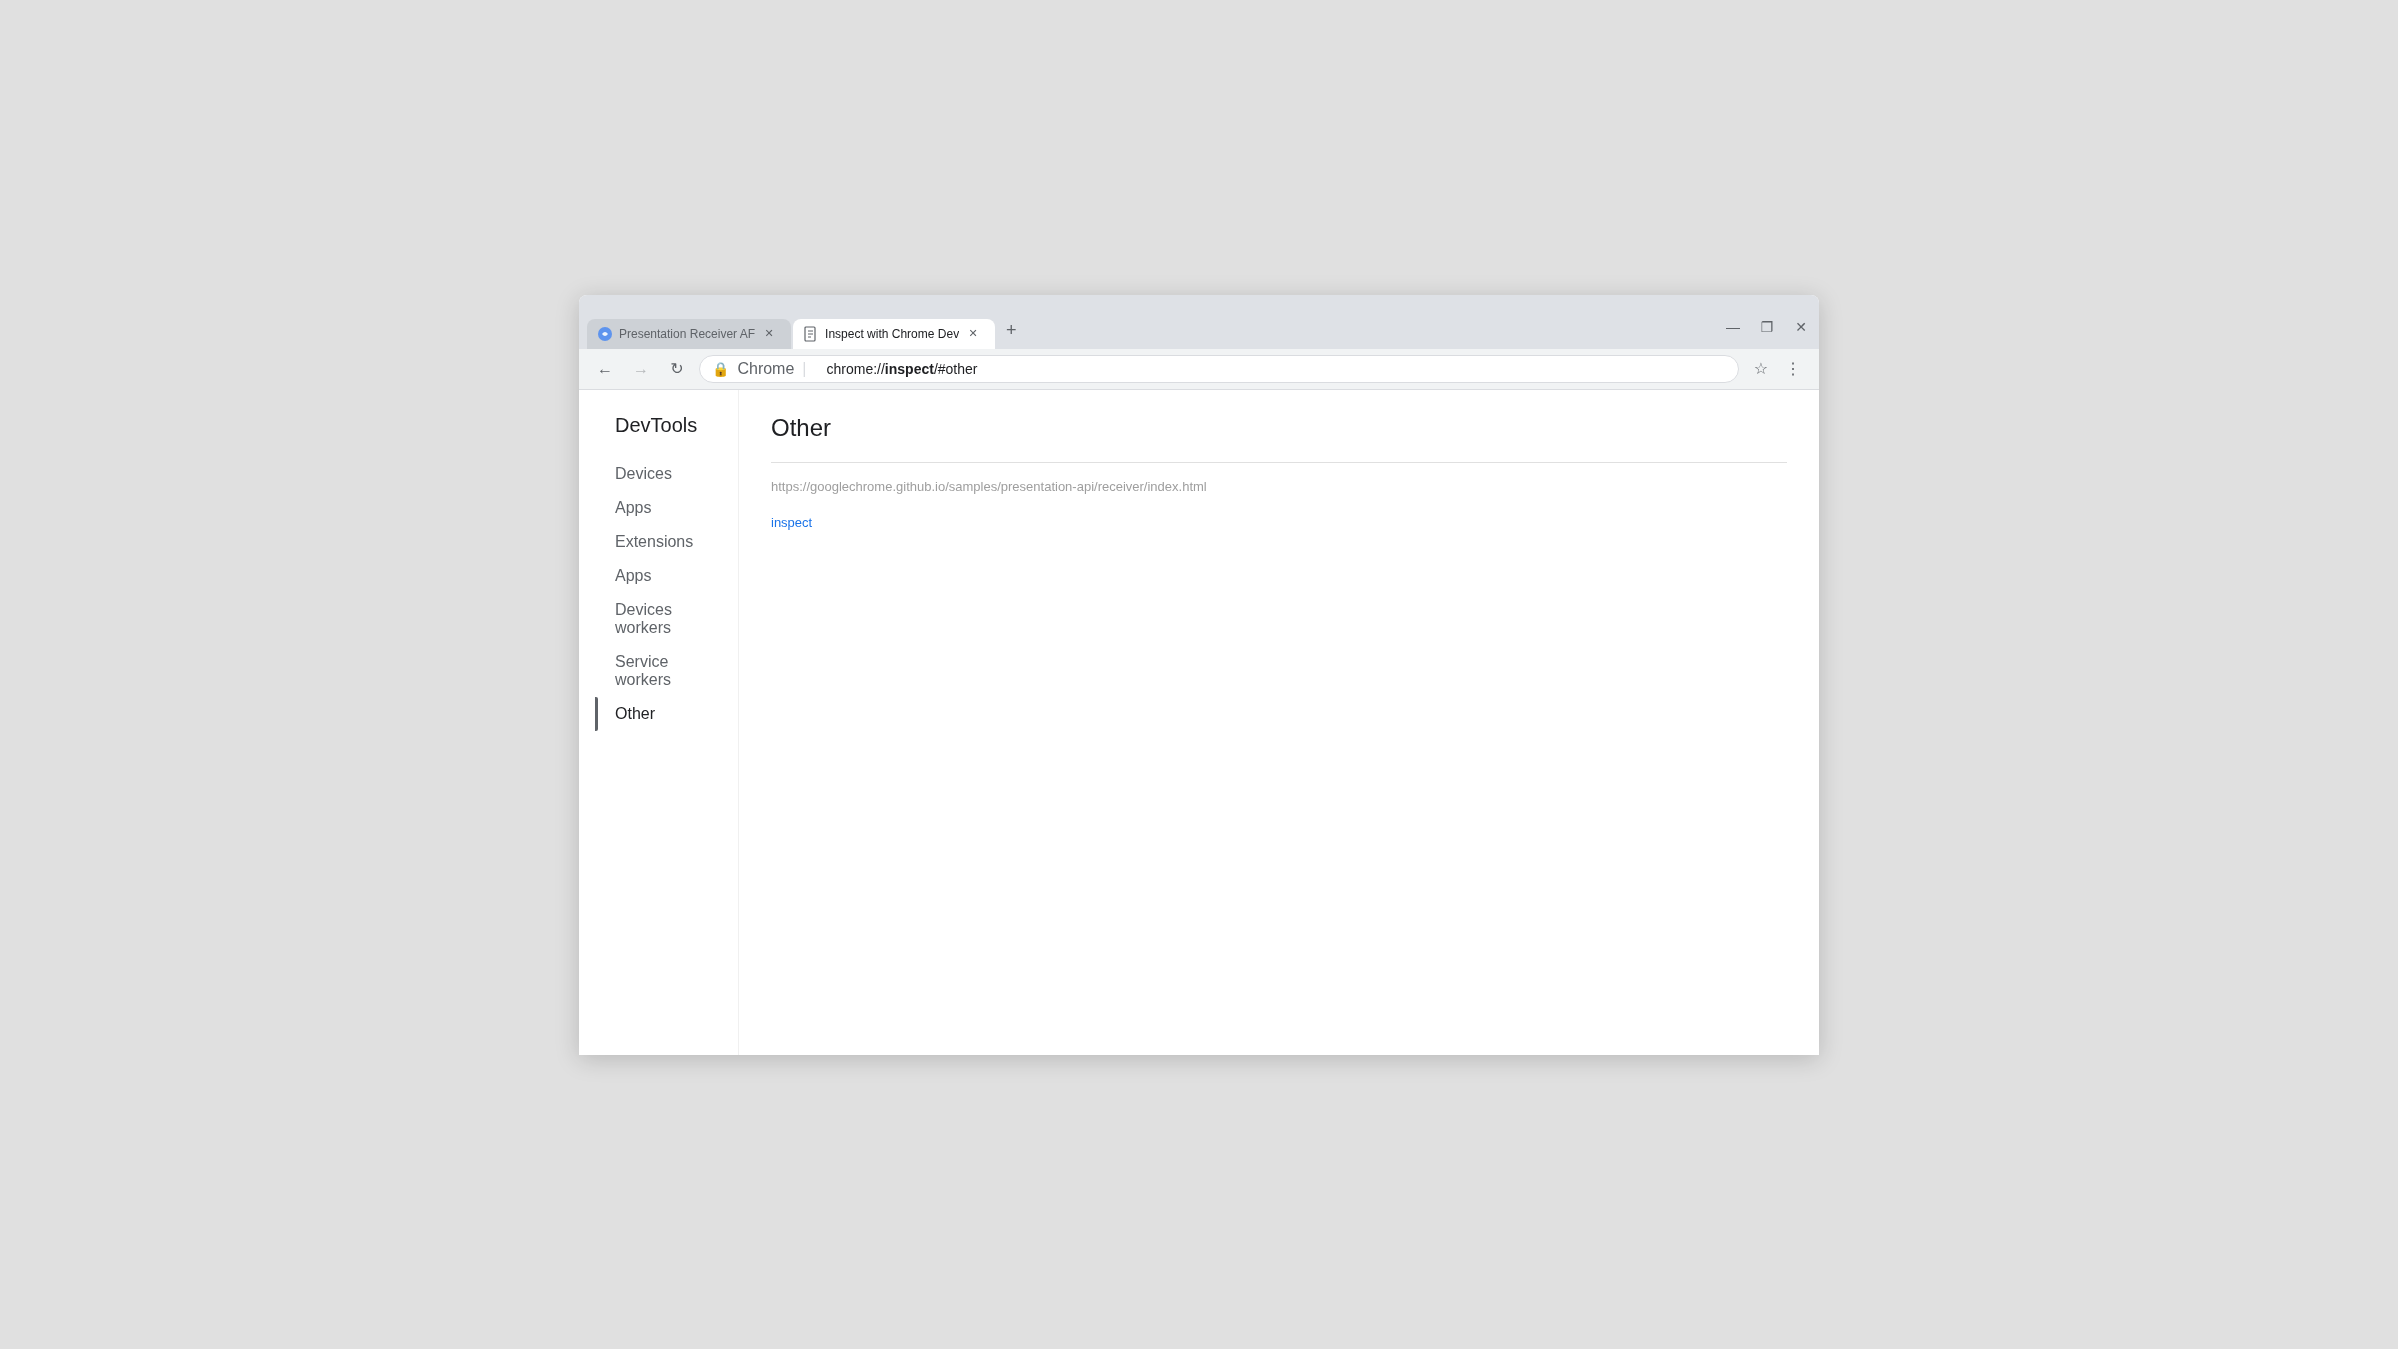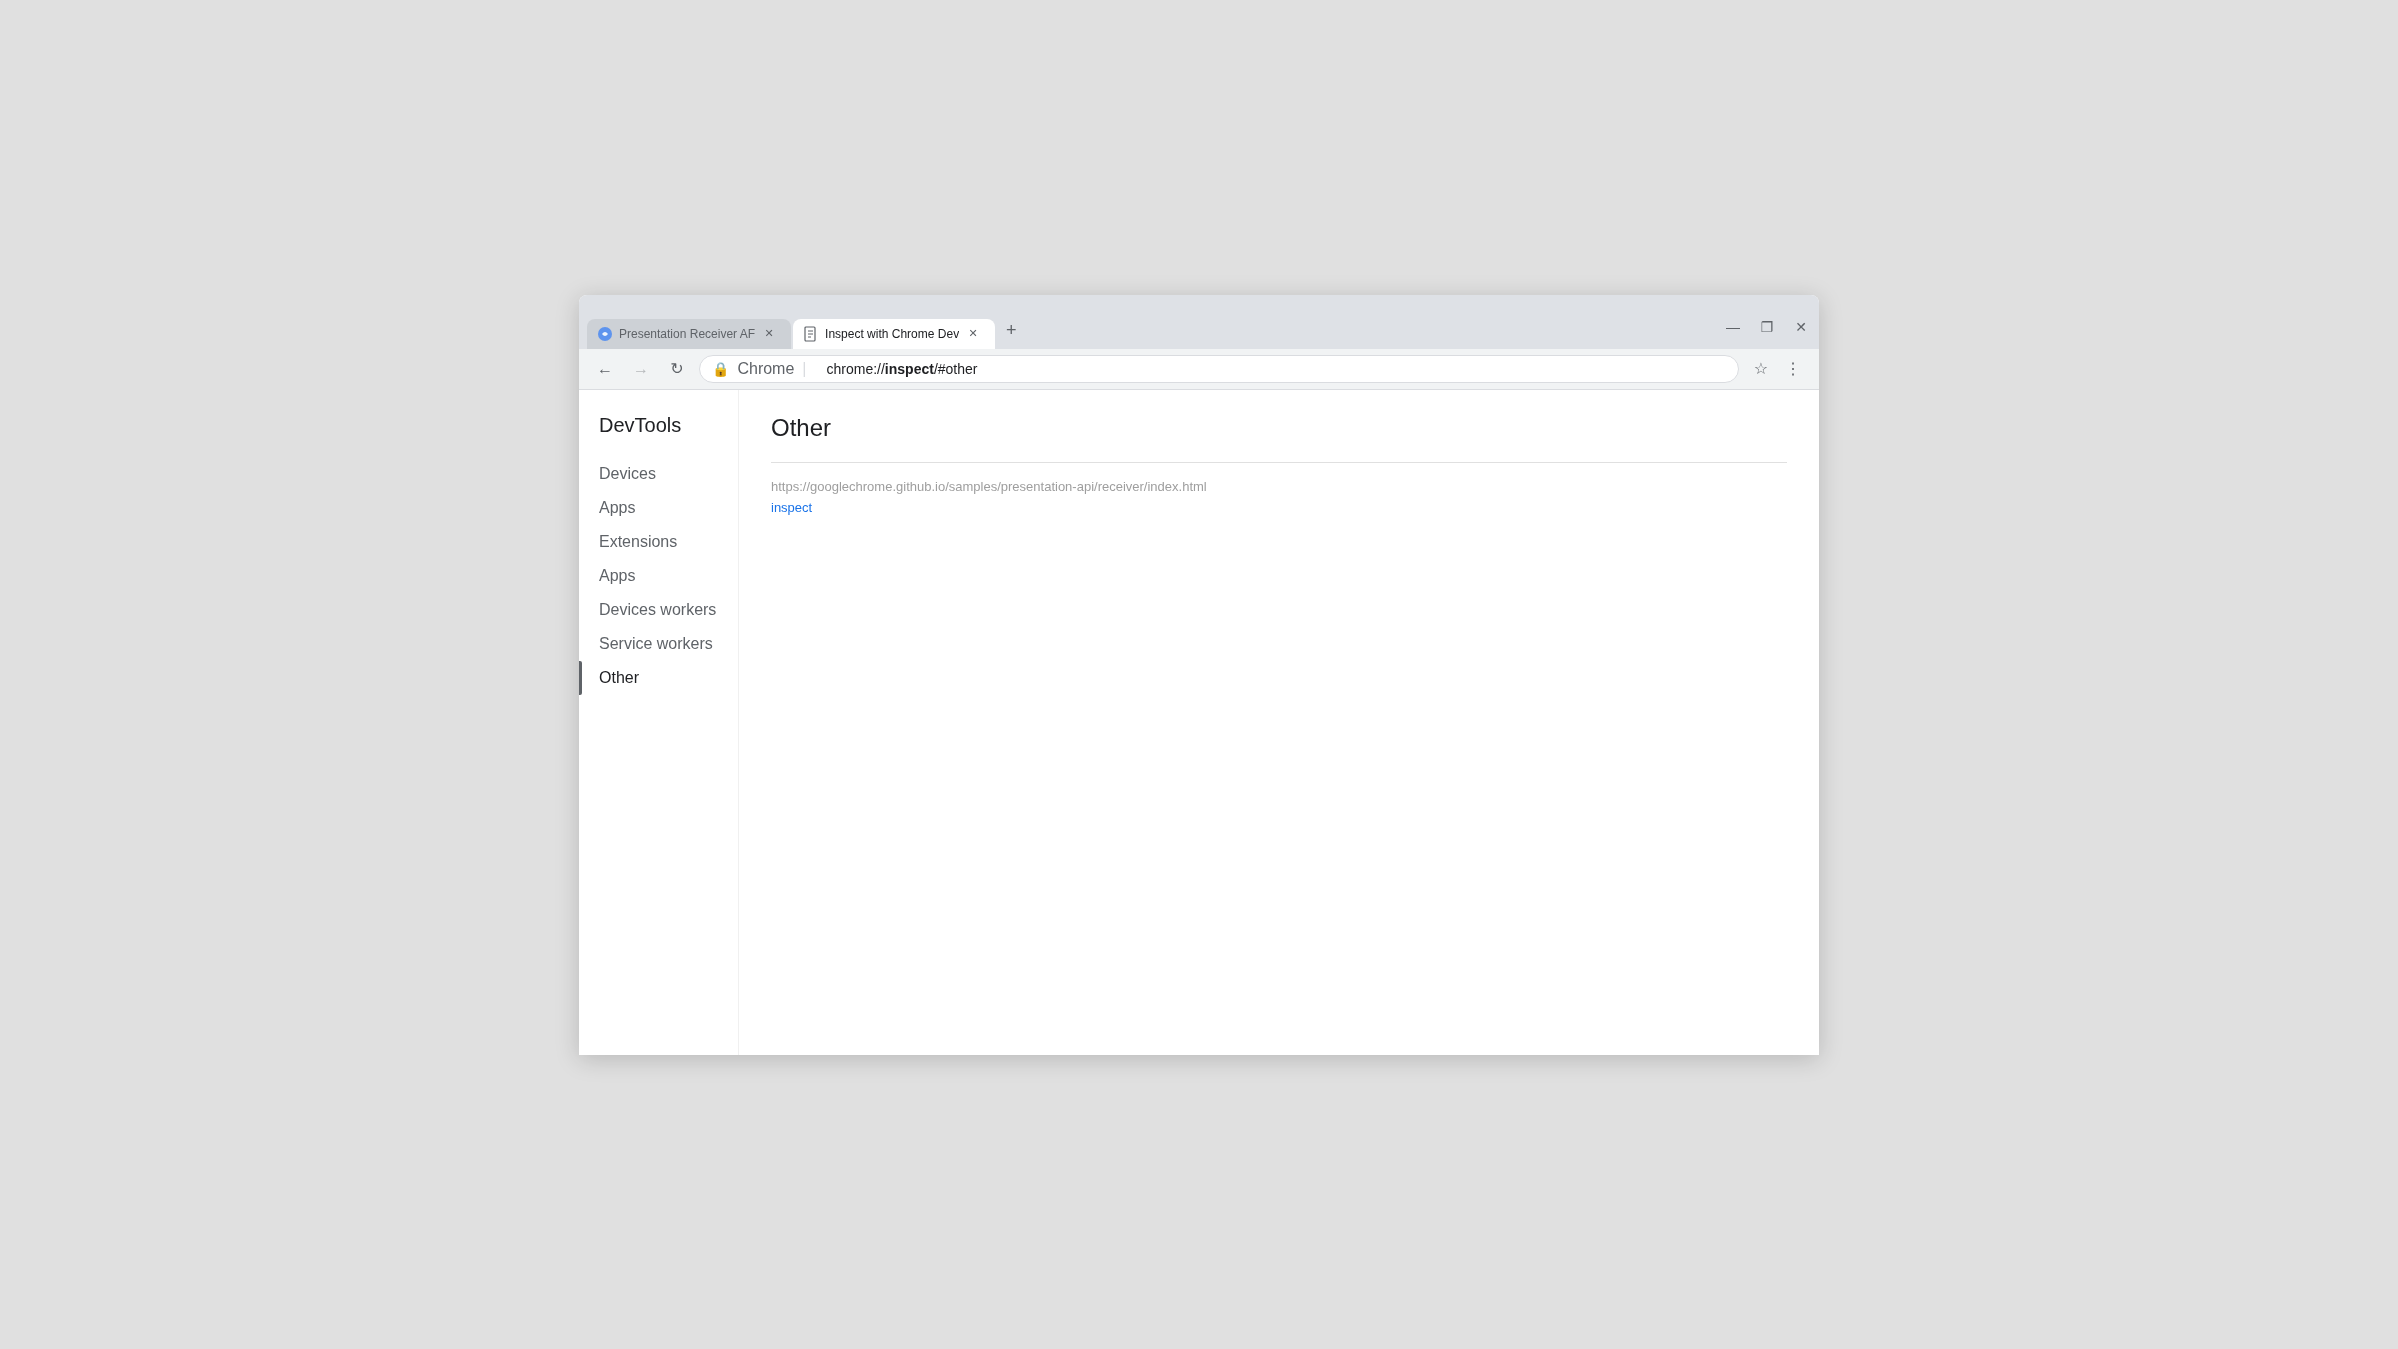--- a/index.html
+++ b/index.html
@@ -197,21 +197,21 @@
     .browser-content {
       display: flex;
       flex: 1;
       background: #fff;
     }
 
     
     .sidebar {
       width: 160px;
       flex-shrink: 0;
-      padding: 24px 0;
+      padding: 24px 16px;
       border-right: 1px solid #f0f0f0;
     }
 
     .sidebar-title {
       font-size: 20px;
       font-weight: 400;
       color: #202124;
       padding: 0 20px 20px 20px;
     }
 
@@ -256,21 +256,21 @@
 
     .section-divider {
       border: none;
       border-top: 1px solid #e0e0e0;
       margin-bottom: 16px;
     }
 
     .item-url {
       font-size: 13px;
       color: #9e9e9e;
-      margin-bottom: 4px;
+      margin-bottom: 19px;
     }
 
     .item-inspect-link {
       font-size: 13px;
       color: #1a73e8;
       text-decoration: none;
       cursor: pointer;
     }
   </style>
 </head>

